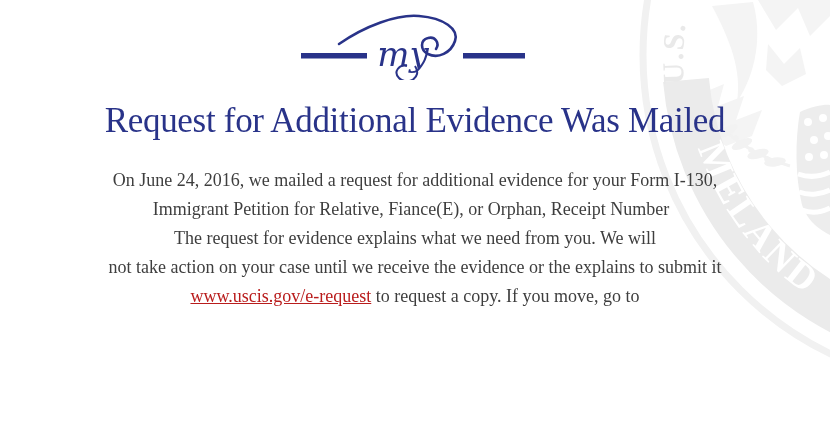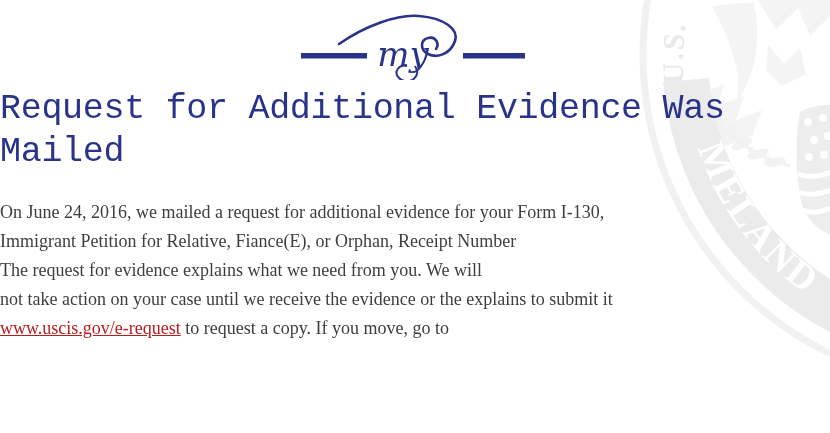--- a/index.html
+++ b/index.html
@@ -18,34 +18,34 @@
     top: 0; left: 0;
     width: 830px; height: 433px;
     pointer-events: none;
     z-index: 0;
   }
   
   .content {
     position: relative;
     z-index: 1;
     width: 100%;
-    text-align: left;
+    text-align: center;
     padding-top: 10px;
   }
   .flourish {
     display: block;
     margin: 0 auto;
   }
   .page-title {
-    font-family: Liberation Mono, monospace;
+    font-family: Liberation Serif, serif;
     font-weight: 400;
     font-size: 35px;
     letter-spacing: -0.3px;
     color: #293389;
-    margin-top: 8px;
+    margin-top: 19px;
     line-height: 43px;
   }
   .message {
     margin-top: 24px;
     font-size: 18px;
     line-height: 29px;
     color: #3e3e3e;
   }
   .line { white-space: nowrap; }
   

